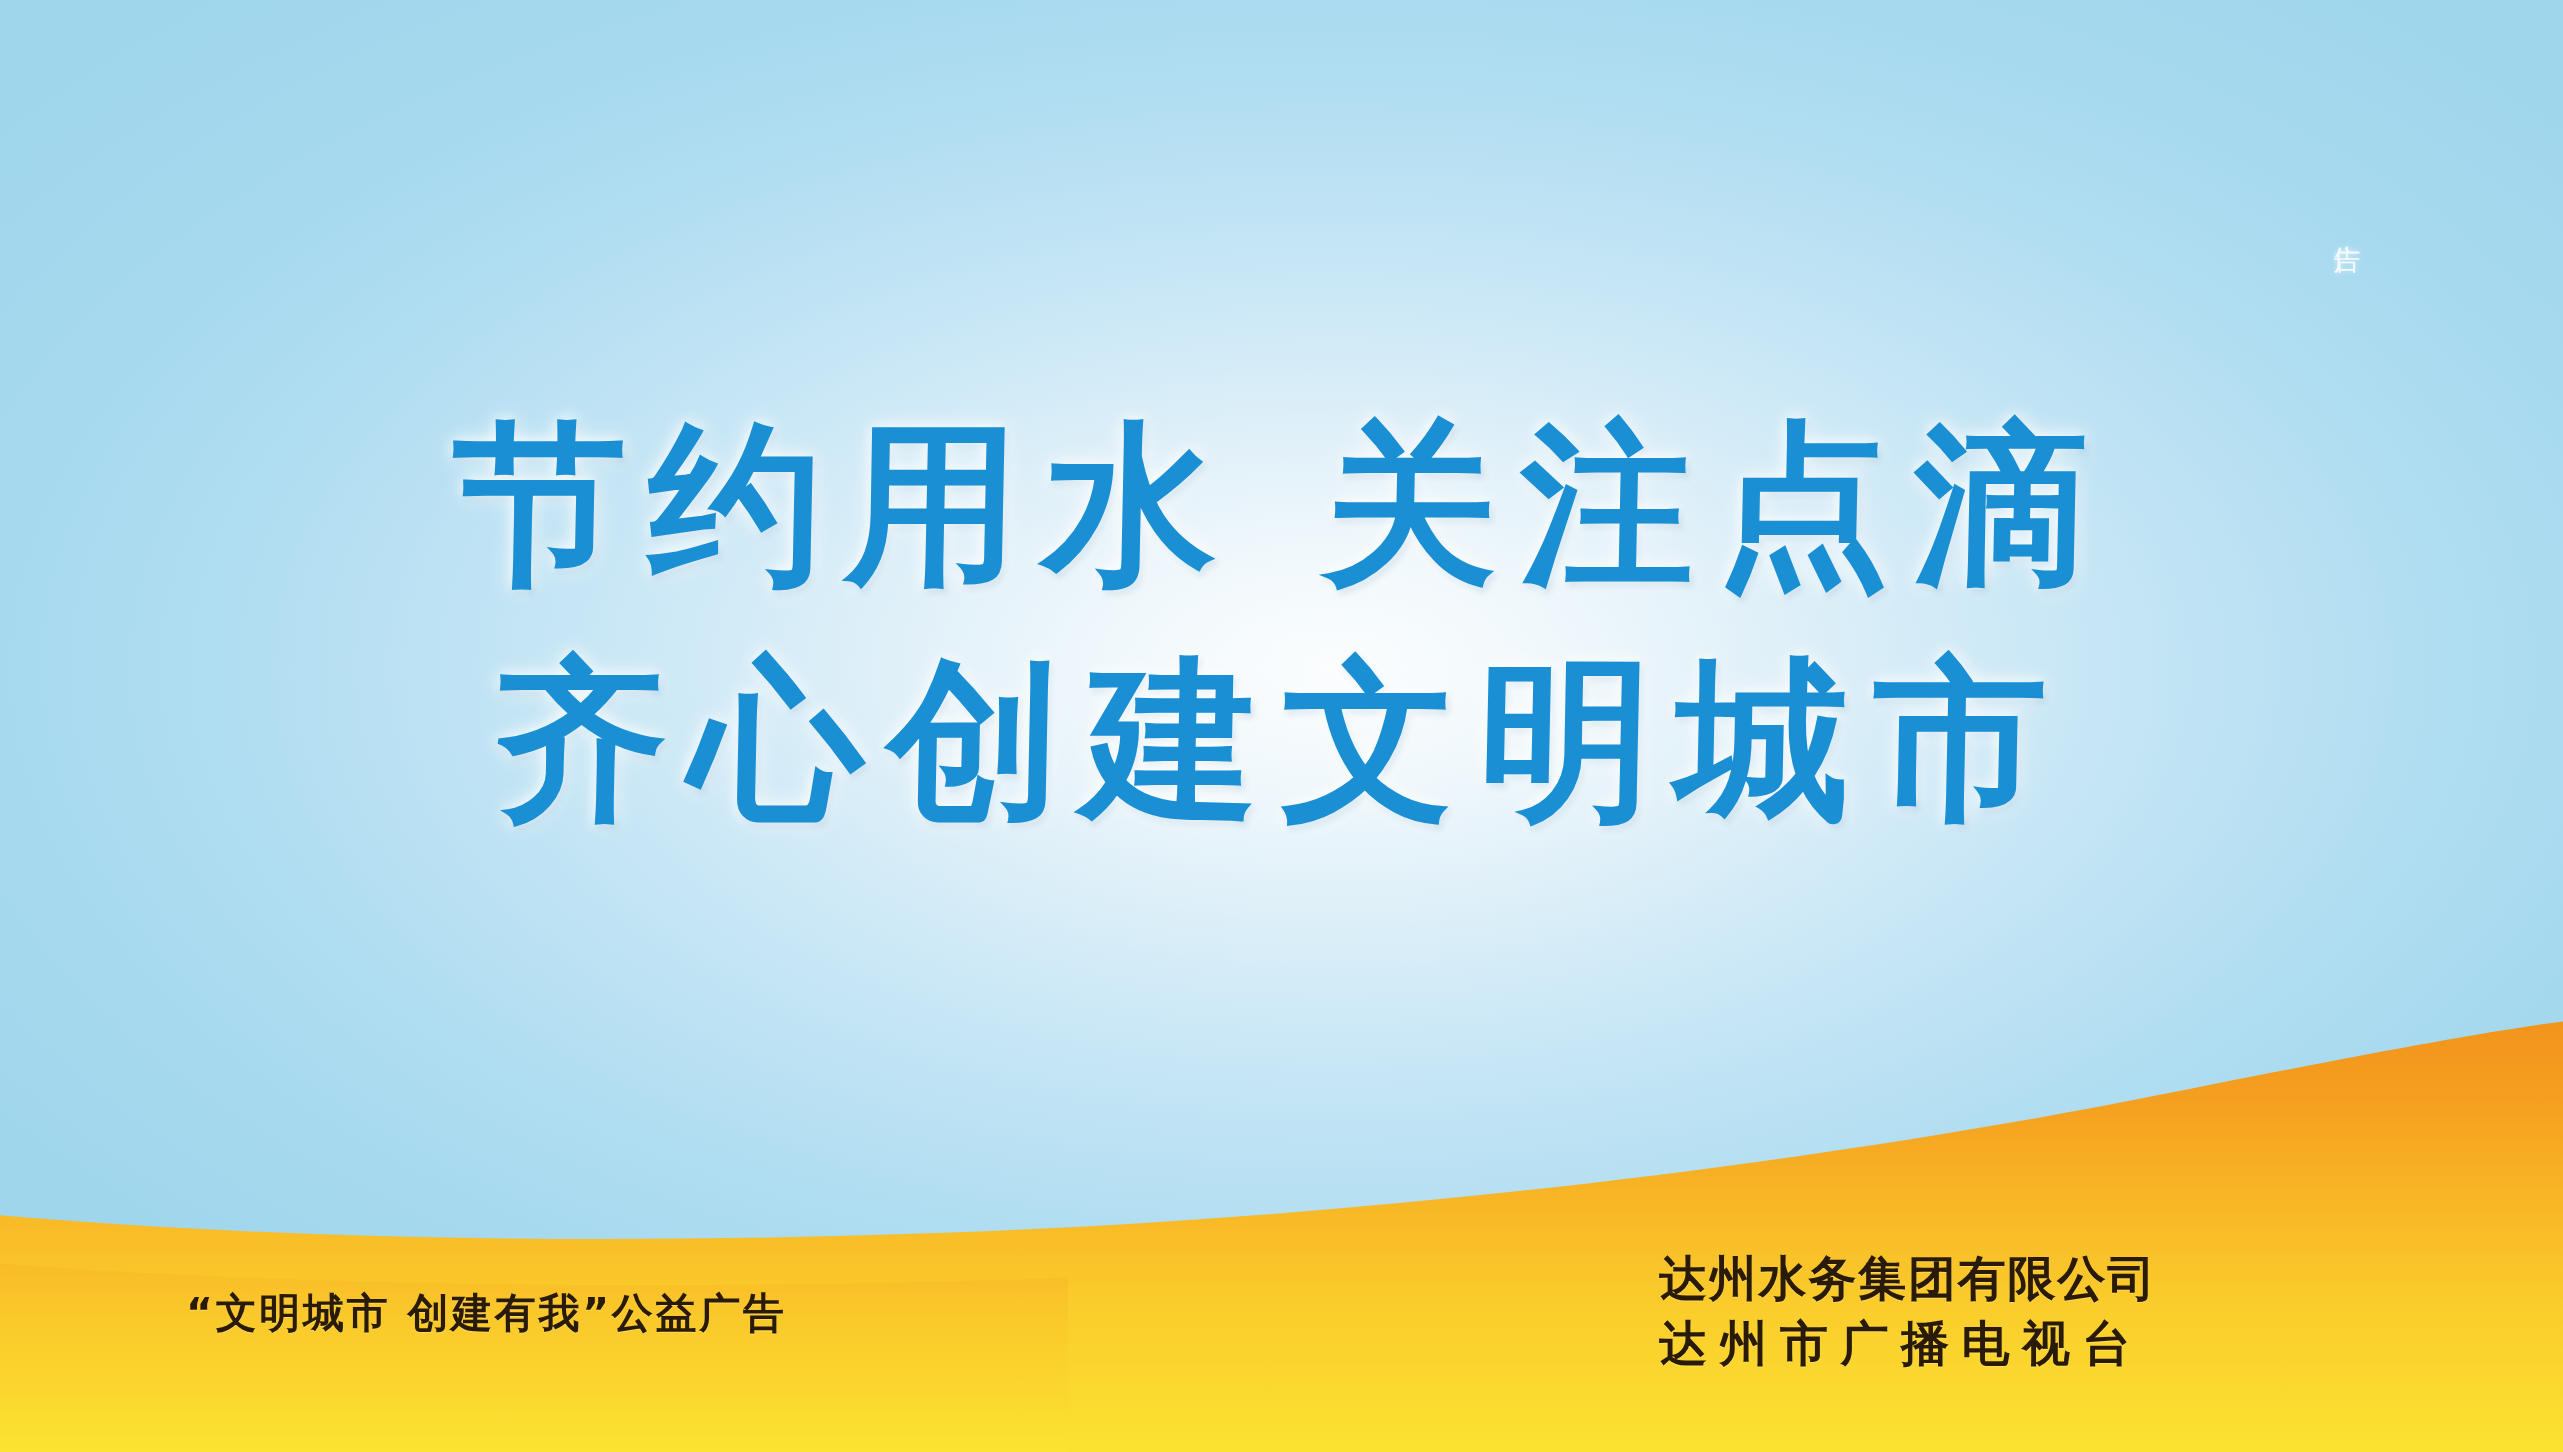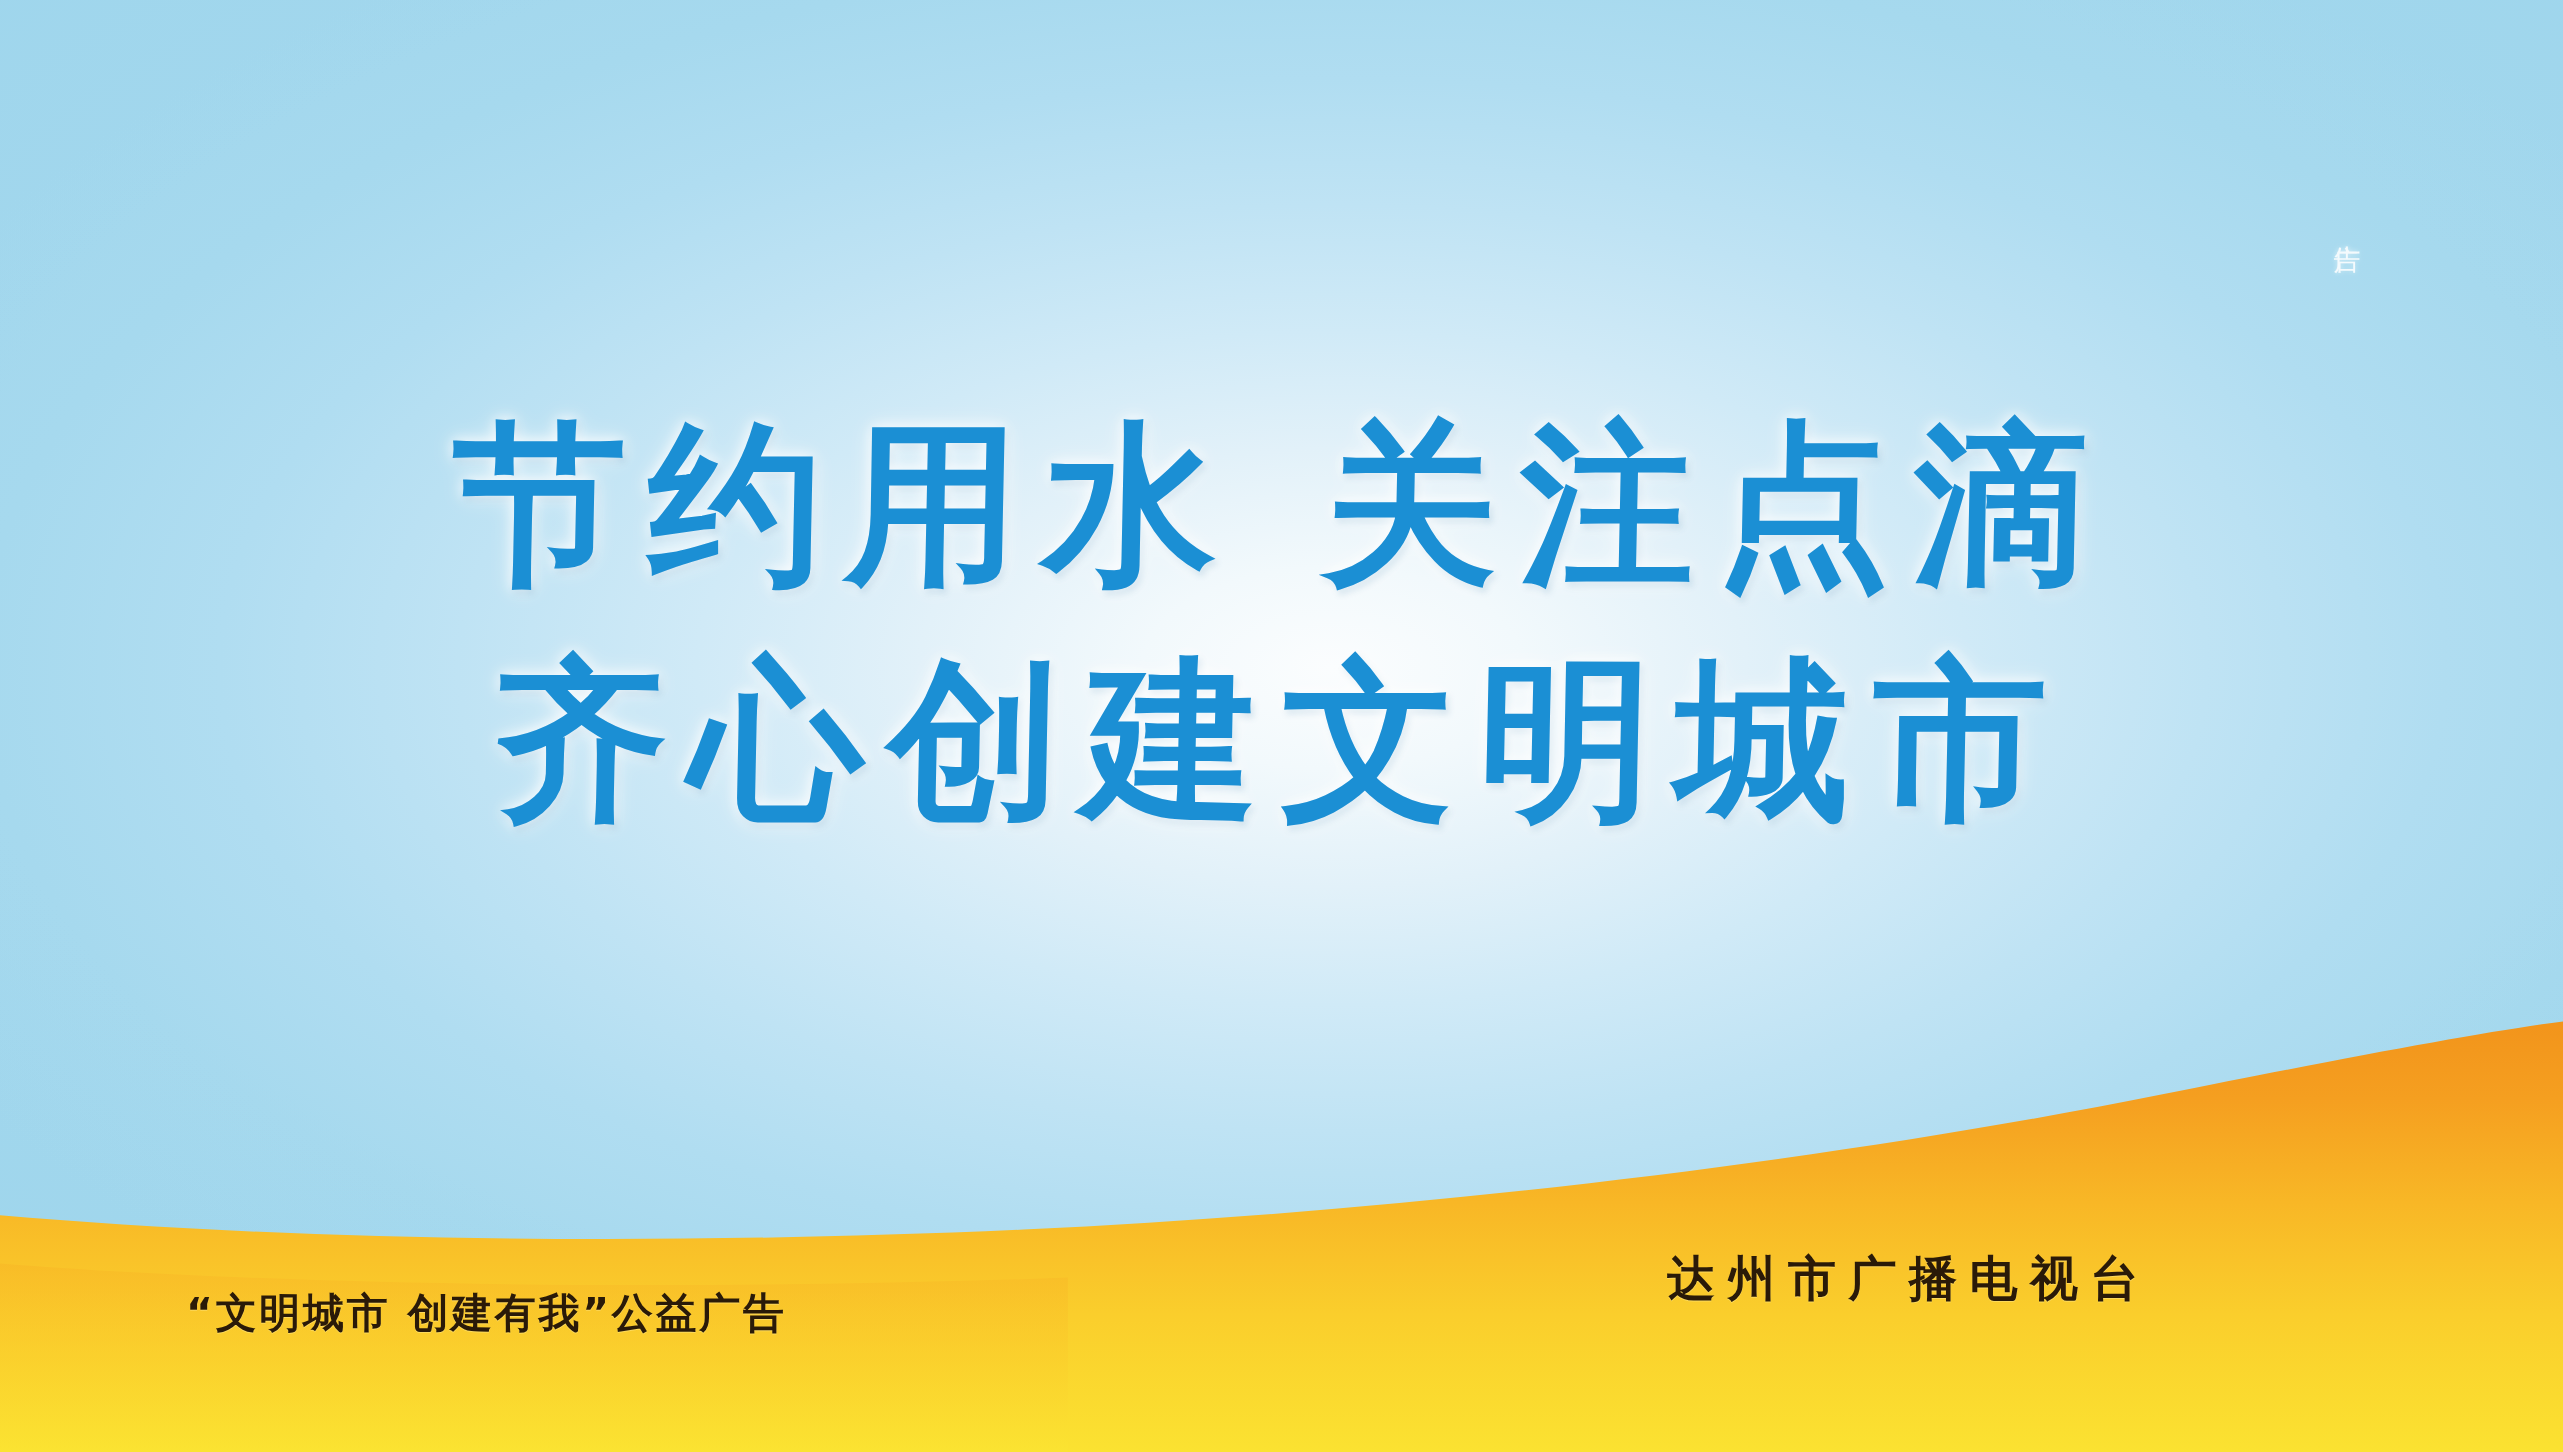--- a/index.html
+++ b/index.html
@@ -123,21 +123,21 @@
     color: #2A1A08;
     font-family: "DejaVu Sans", "Liberation Sans", sans-serif;
     font-weight: 700;
     font-size: 48px;
     line-height: 65px;
     text-align: left;
     text-shadow: 0 0.9px 0 rgba(255,235,150,0.45);
   }
   .footer-right .org-line { display: block; white-space: pre; }
   .footer-right .org-line-1 { letter-spacing: 1.8px; }
-  .footer-right .org-line-2 { letter-spacing: 12.5px; margin-left: 8px; }
+  .footer-right .org-line-2 { letter-spacing: 12.5px; }
 </style>
 </head>
 <body>
 
 <div id="stage">
 
   <div class="bg-glow"></div>
   <div class="bg-vignette"></div>
 
   <svg class="wave-band" viewBox="0 0 2880 1632" preserveAspectRatio="none" xmlns="http://www.w3.org/2000/svg">
@@ -170,17 +170,18 @@
   <div class="ad-marker">广告</div>
 
   <div class="headline">
     <span class="hl-line hl-line-1">节约用水 关注点滴</span>
     <span class="hl-line hl-line-2">齐心创建文明城市</span>
   </div>
 
   <div class="footer-left">“文明城市 创建有我”公益广告</div>
 
   <div class="footer-right">
+    <span class="org-line org-line-1">达州水务集团有限公司</span>
     <span class="org-line org-line-2">达州市广播电视台</span>
   </div>
 
 </div>
 
 
 </body></html>

